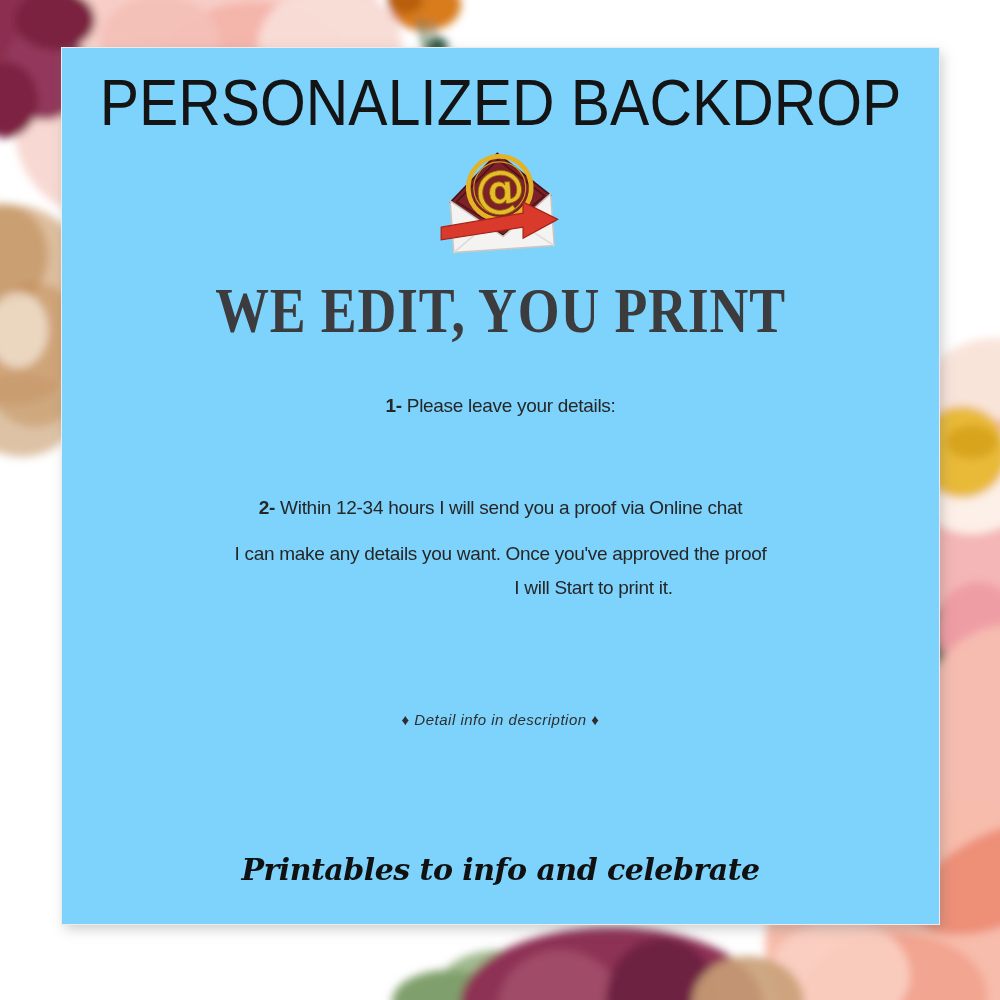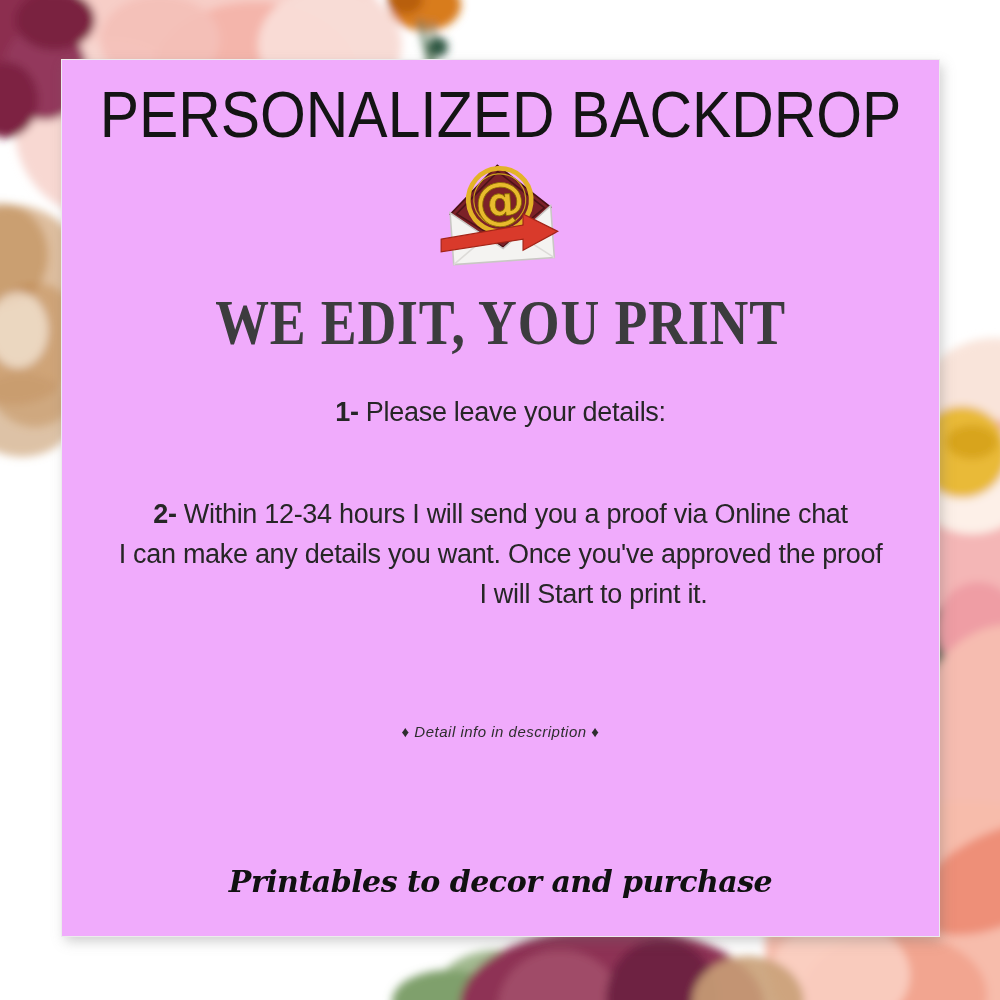--- a/index.html
+++ b/index.html
@@ -1,28 +1,28 @@
 <!DOCTYPE html>
 <html><head>
 <meta charset="utf-8">
 <style>
   html,body{margin:0;padding:0;background:#ffffff;}
   .stage{position:relative;width:1000px;height:1000px;overflow:hidden;background:#ffffff;
          font-family:"Liberation Sans", sans-serif;}
   .bg{position:absolute;left:0;top:0;width:1000px;height:1000px;z-index:0;}
-  .card{position:absolute;left:62px;top:60px;width:877px;height:876px;background:#f0abfc;
+  .card{position:absolute;left:62px;top:48px;width:877px;height:876px;background:#7dd3fc;
         z-index:1;box-shadow:0 0 0 1px #ececec, 3px 5px 12px rgba(110,110,110,0.35);}
   .card .abs{position:absolute;left:0;width:100%;text-align:center;}
   .title{top:23px;font-size:64px;line-height:64px;color:#141414;
          transform:scaleX(0.92);transform-origin:50% 50%;white-space:nowrap;}
   .icon-wrap{top:98px;display:flex;justify-content:center;}
   .headline{top:228px;font-family:"Liberation Serif", serif;font-weight:bold;font-size:64px;
             line-height:70px;color:#3c3c3e;transform:scaleX(0.84);transform-origin:50% 50%;
             white-space:nowrap;letter-spacing:1px;}
-  .body-line{font-size:27px;line-height:40px;color:#262626;letter-spacing:-0.3px;white-space:nowrap;}
+  .body-line{font-size:19px;line-height:40px;color:#262626;letter-spacing:-0.3px;white-space:nowrap;margin-top:6px;}
   .step1{top:332px;}
   .step2{top:434px;}
   .step-num{font-weight:bold;}
   .line3{top:514px;text-align:left;padding-left:93px;}
   .note{top:663px;font-size:15px;font-style:italic;color:#2e2e2e;letter-spacing:0.5px;}
   .brand{top:804px;font-family:"DejaVu Serif", serif;font-style:italic;font-weight:bold;
          font-size:30px;color:#111111;letter-spacing:-0.5px;}
 </style>
 </head>
 <body>
@@ -131,16 +131,16 @@
 
     <div class="abs step2">
       <div class="body-line"><span class="step-num">2-</span><span> Within 12-34 hours I will send you a proof via Online chat</span></div>
       <div class="body-line">I can make any details you want. Once you've approved the proof</div>
     </div>
 
     <div class="abs line3 body-line">I will Start to print it.</div>
 
     <div class="abs note">♦ Detail info in description ♦</div>
 
-    <div class="abs brand">Printables to decor and purchase</div>
+    <div class="abs brand">Printables to info and celebrate</div>
 
   </div>
 </div>
 
 </body></html>

